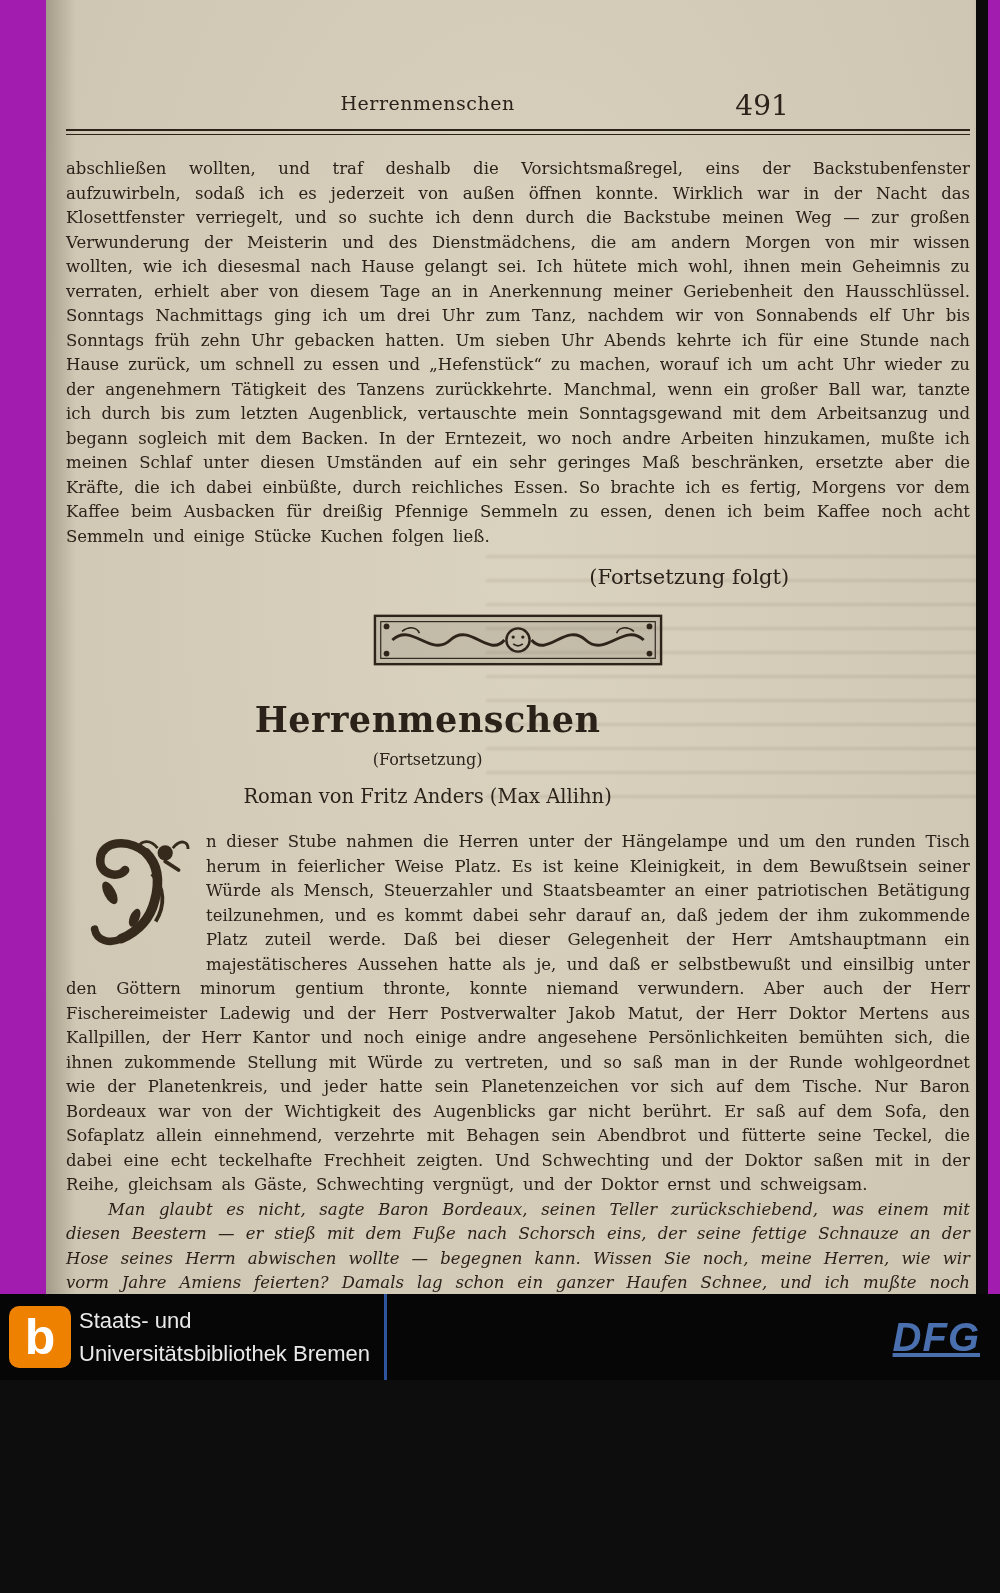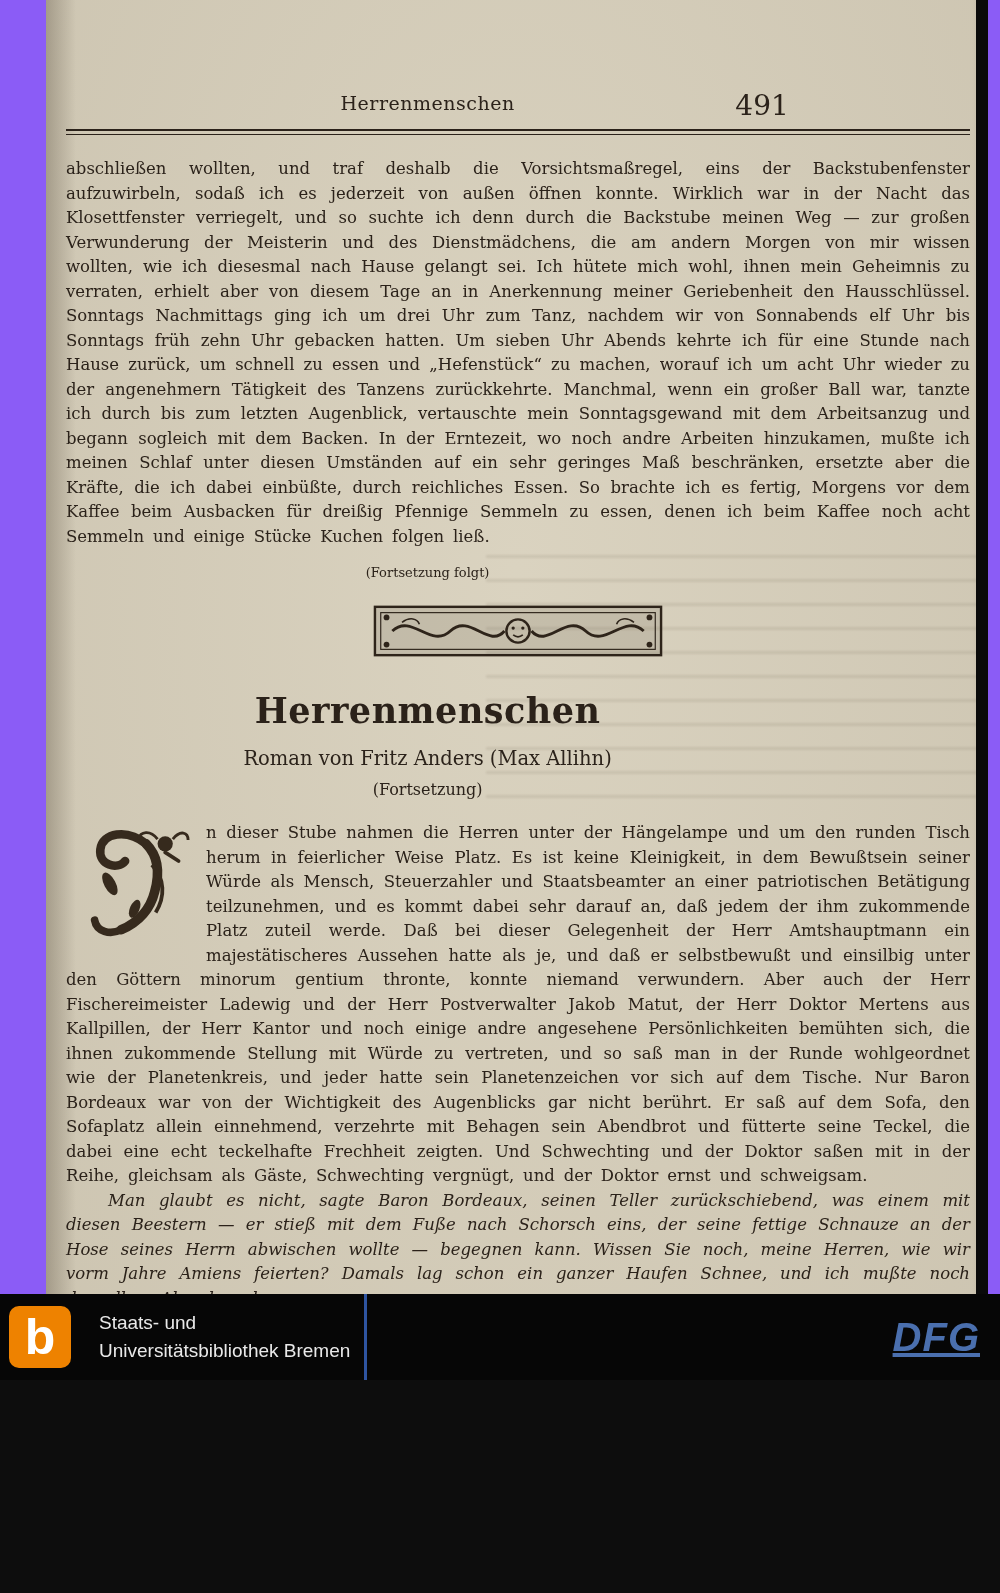--- a/index.html
+++ b/index.html
@@ -1,56 +1,56 @@
 <!DOCTYPE html>
 <html><head>
 <meta charset="utf-8">
 <style>
   html,body{margin:0;padding:0;background:#0d0d0d;}
-  .page{position:relative;width:1000px;height:1380px;background:#8b5cf6;overflow:hidden;
+  .page{position:relative;width:1000px;height:1380px;background:#a21caf;overflow:hidden;
         font-family:"DejaVu Serif", serif;}
   .paper{position:absolute;left:46px;top:0;width:942px;height:1507px;background:#d6ceba;
          background-image:
            linear-gradient(90deg, rgba(55,44,30,.28), rgba(55,44,30,0) 30px),
            linear-gradient(270deg, rgba(55,44,30,.14), rgba(55,44,30,0) 16px),
            radial-gradient(ellipse at 50% 38%, rgba(255,255,245,.10), rgba(40,30,15,.06));
          overflow:hidden;color:#2b221a;}
   .right-strip{position:absolute;right:0;top:0;width:12px;height:1507px;background:#0a0a0a;}
   .content{padding:92px 18px 0 20px;position:relative;}
   
   .head-row{position:relative;height:30px;}
   .running-title{position:absolute;left:40%;transform:translateX(-50%);font-size:19px;letter-spacing:.5px;}
   .page-number{position:absolute;left:77%;transform:translateX(-50%);top:-3px;font-size:28px;}
   .rules{margin-top:7px;border-top:2.5px solid #2b221a;position:relative;}
   .rules::after{content:"";display:block;border-top:1px solid #2b221a;margin-top:3px;}
   
   .para{margin:22px 0 0 0;font-size:16.5px;line-height:24.5px;text-align:justify;
         word-spacing:.22em;}
   .center-narrow{width:80%;text-align:center;}
-  .note{margin-top:16px;font-size:13px;}
+  .note{margin-top:16px;font-size:21px;text-align:right;}
   
   .ornament-wrap{margin-top:24px;text-align:center;}
   
   .story-title{margin-top:28px;font-size:35px;font-weight:bold;letter-spacing:.5px;}
   .story-byline{margin-top:16px;font-size:19.5px;}
   .story-cont{margin-top:10px;font-size:16px;}
   .story-open{}
   .dropcap{float:left;width:124px;height:118px;margin:2px 16px 4px 0;}
   .para2{text-indent:42px;margin-top:0;font-style:italic;}
   
   .show-through{position:absolute;left:440px;top:555px;width:500px;height:255px;
       background:repeating-linear-gradient(180deg, rgba(95,82,62,.16) 0 3px, rgba(95,82,62,0) 3px 24px);
       filter:blur(1.2px);opacity:.75;pointer-events:none;}
   
   .footer{position:absolute;left:0;bottom:0;width:1000px;height:86px;background:#060606;
           display:flex;align-items:center;font-family:"Liberation Sans", sans-serif;}
   .b-logo{width:62px;height:62px;background:#ee8200;border-radius:10px;margin-left:9px;
           display:flex;align-items:center;justify-content:center;color:#fff;
           font-weight:bold;font-size:50px;line-height:1;}
-  .inst{color:#e9e9e9;margin-left:28px;font-size:19px;line-height:1.5;}
+  .inst{color:#e9e9e9;margin-left:8px;font-size:22px;line-height:1.5;}
   .blue-divider{width:3px;height:86px;background:#2e54a0;margin-left:14px;}
   .dfg{margin-left:auto;margin-right:20px;color:#4a6fae;font-weight:bold;font-style:italic;
        font-size:40px;letter-spacing:1px;text-decoration:underline;}
   .clearfix::after{content:"";display:block;clear:both;}
 </style>
 </head>
 <body>
 
 <div class="page">
   <div class="paper">
@@ -80,22 +80,22 @@
           <path d="M30 18 C38 12 46 14 48 20" fill="none" stroke="#2e241a" stroke-width="1.6"></path>
           <path d="M270 18 C262 12 254 14 252 20" fill="none" stroke="#2e241a" stroke-width="1.6"></path>
           <circle cx="14" cy="13" r="3" fill="#2e241a"></circle>
           <circle cx="14" cy="41" r="3" fill="#2e241a"></circle>
           <circle cx="286" cy="13" r="3" fill="#2e241a"></circle>
           <circle cx="286" cy="41" r="3" fill="#2e241a"></circle>
         </svg>
       </div>
 
       <div class="center-narrow story-title">Herrenmenschen</div>
+      <div class="center-narrow story-cont">(Fortsetzung)</div>
       <div class="center-narrow story-byline">Roman von Fritz Anders (Max Allihn)</div>
-      <div class="center-narrow story-cont">(Fortsetzung)</div>
 
       <div class="para story-open clearfix">
         <svg class="dropcap" viewBox="0 0 130 120">
           <path d="M84 20 C64 4 38 8 36 26 C34 42 54 48 62 38" fill="none" stroke="#362a1d" stroke-width="9" stroke-linecap="round"></path>
           <path d="M84 20 C98 34 98 52 93 70 C88 90 76 102 58 110" fill="none" stroke="#362a1d" stroke-width="10" stroke-linecap="round"></path>
           <path d="M58 110 C46 116 32 112 30 100" fill="none" stroke="#362a1d" stroke-width="8" stroke-linecap="round"></path>
           <path d="M90 42 C104 56 104 76 94 92" fill="none" stroke="#362a1d" stroke-width="4"></path>
           <ellipse cx="46" cy="62" rx="6" ry="13" transform="rotate(-28 46 62)" fill="#362a1d"></ellipse>
           <ellipse cx="72" cy="88" rx="5" ry="10" transform="rotate(24 72 88)" fill="#362a1d"></ellipse>
           <circle cx="104" cy="20" r="8" fill="#362a1d"></circle>

